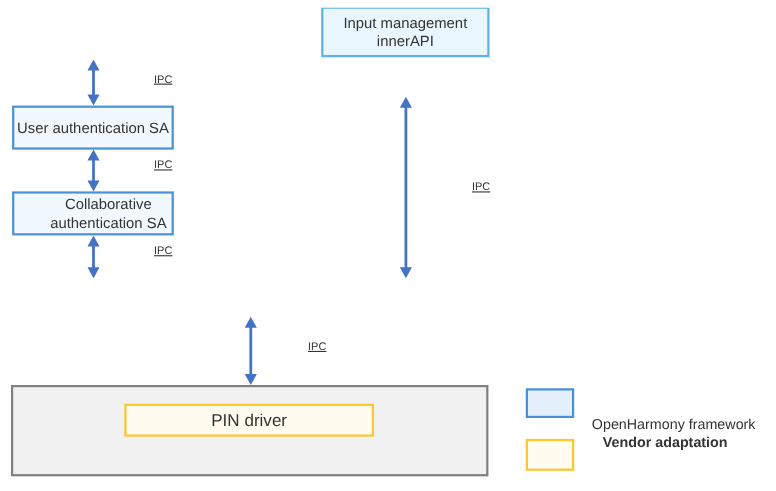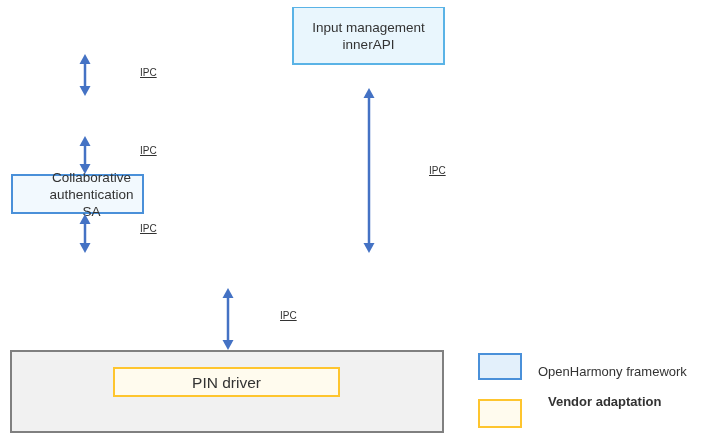--- a/index.html
+++ b/index.html
@@ -25,39 +25,39 @@
     line-height: 17px;
   }
 
   
   .fw {
     background: var(--framework-fill, #f2f9fe);
     border: 2px solid var(--framework-border, #4a90d9);
   }
   #box-haps   { left: 11px; top: 16px;  width: 147px; height: 38px; }
   #box-user   { left: 11px; top: 96px;  width: 147px; height: 40px; }
-  #box-collab { left: 11px; top: 174px; width: 133px; height: 40px; padding-left: 28px; }
+  #box-collab { left: 11px; top: 174px; width: 147px; height: 40px; padding-left: 28px; }
   #box-pinauth {
     left: 11px; top: 253px; width: 432px; height: 35px;
     font-size: 16px;
     background: var(--framework-fill-strong, #e7f3fc);
   }
 
   
   .stack {
     position: absolute;
     left: 292px; top: 7px; width: 153px;
   }
   .stack .cell {
     display: flex; align-items: center; justify-content: center;
     text-align: center; font-size: 13.5px; line-height: 17px;
     border: 2px solid var(--input-border, #5ab3e6);
   }
   .stack .cell.top    { height: 36px; background: var(--input-fill-top, #f2fbfe); border-bottom-width: 1px; }
-  .stack .cell.bottom { height: 58px; background: var(--input-fill-bottom, #e9f6fd); border-top-width: 1px; }
+  .stack .cell.bottom { height: 45px; background: var(--input-fill-bottom, #e9f6fd); border-top-width: 1px; }
 
   
   .tee {
     position: absolute;
     left: 10px; top: 350px; width: 434px; height: 83px;
     background: var(--tee-fill, #f1f1f1);
     border: 2px solid var(--tee-border, #808080);
   }
   #box-pindriver {
     left: 101px; top: 15px; width: 227px; height: 30px;
@@ -100,28 +100,29 @@
   #legend-swatch-vendor {
     left: 478px; top: 399px; height: 29px;
     background: var(--vendor-fill, #fff8e6);
     border: 2px solid var(--vendor-border, #fec52e);
   }
   .legend-label {
     position: absolute;
     font-size: 13px;
     white-space: nowrap;
   }
-  #legend-label-framework { left: 538px; top: 364px; }
+  #legend-label-framework { left: 538px; top: 378px; }
   #legend-label-vendor    { left: 548px; top: 394px; font-weight: bold; }
 </style>
 </head>
 <body>
 
 <div class="canvas">
 
+  <div class="box fw" id="box-user">User authentication SA</div>
   <div class="box fw" id="box-collab">Collaborative authentication SA</div>
 
   <div class="stack">
     <div class="cell bottom">Input management innerAPI</div>
   </div>
 
   <div class="tee">
     <div class="box" id="box-pindriver">PIN driver</div>
   </div>
 

